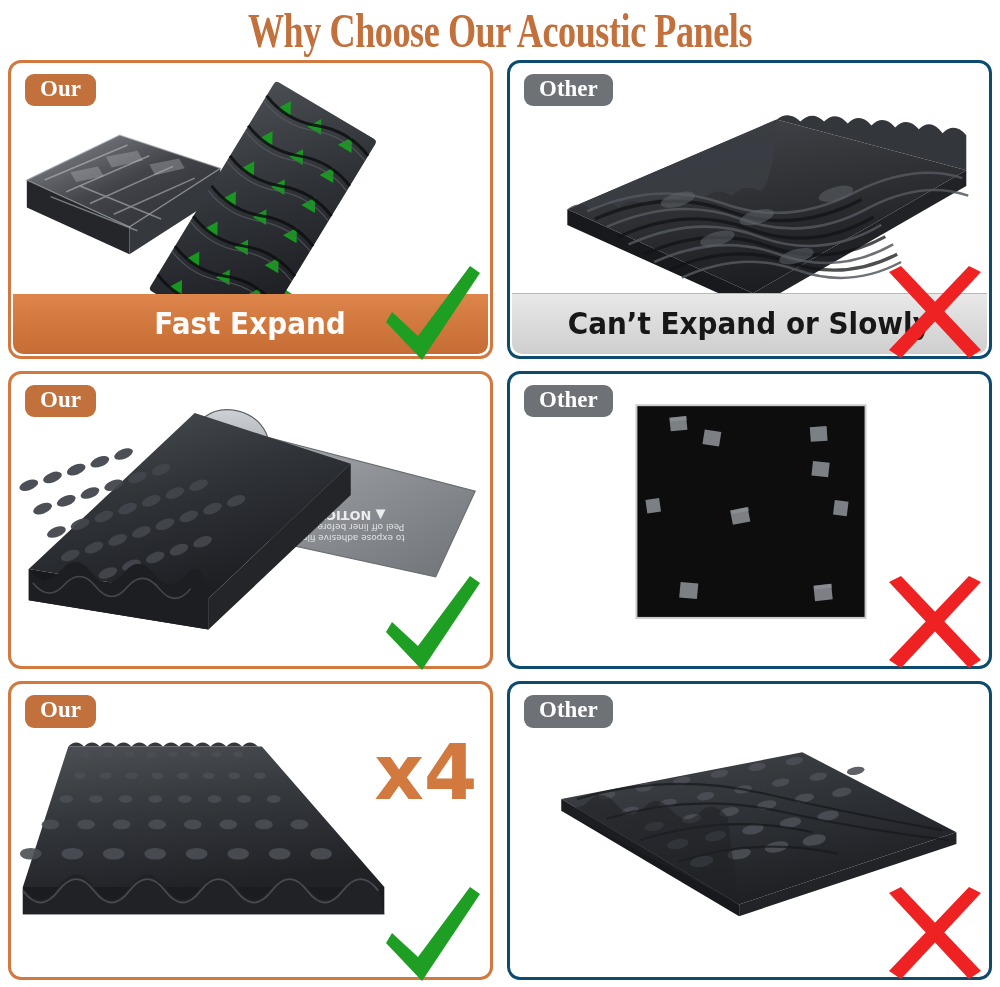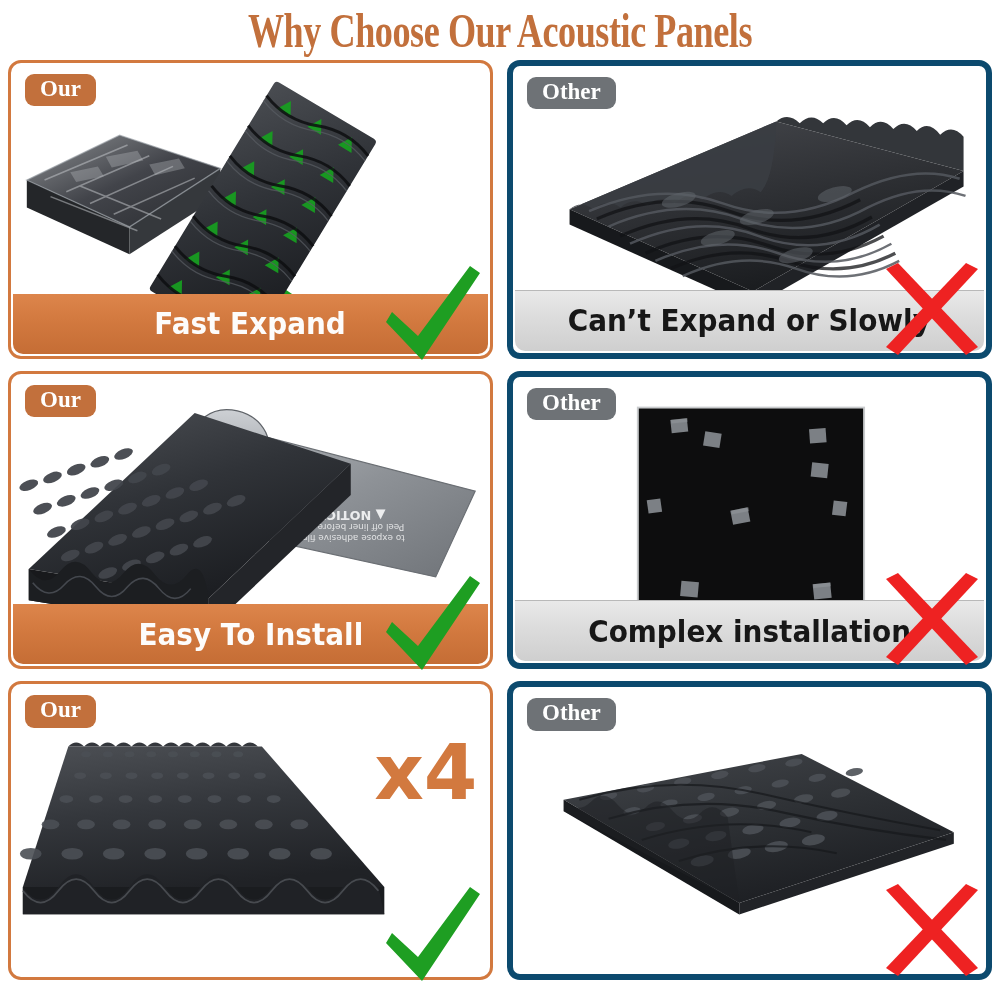--- a/index.html
+++ b/index.html
@@ -36,21 +36,21 @@
   }
 
   .card{
     position:relative;
     background:#fff;
     border-radius:13px;
     box-sizing:border-box;
     overflow:visible;
   }
   .card.our  {border:3px solid #d2793f;}
-  .card.other{border:6px solid #0c4a6e;}
+  .card.other{border:3px solid #0c4a6e;}
 
   .card-inner{
     position:absolute;inset:0;
     border-radius:10px;
     overflow:hidden;
   }
 
   
   .badge{
     position:absolute;left:14px;top:11px;
@@ -365,23 +365,20 @@
               <path d="M18,200 Q34,222 50,202 Q66,182 82,204 Q98,224 114,204 Q130,184 146,206 Q162,226 178,206 Q194,186 200,230 L200,262 L18,232 Z" fill="#1c1e21"></path>
               <g fill="none" stroke="#4f535a" stroke-width="1.6" opacity="0.8">
                 <path d="M22,214 Q38,234 54,216 Q70,198 86,218 Q102,238 118,218 Q134,200 150,220 Q166,240 182,220"></path>
               </g>
             </g>
           </svg>
         </div>
 
         <div class="badge our">Our</div>
 
-        <div class="bar our">
-          <span class="bar-text">Easy To Install</span>
-        </div>
       </div>
 
       <svg class="mark check" viewBox="0 0 106 104">
         <path d="M8,58 L14,48 L40,72 L92,2 L102,9 L44,96 Z" fill="#1e9e22"></path>
       </svg>
     </div>
 
     <div class="card other">
       <div class="card-inner">
         <div class="art">
@@ -403,23 +400,20 @@
                 <rect x="34" y="12" width="17" height="4" transform="rotate(-6 42 14)"></rect>
                 <rect x="96" y="106" width="18" height="4" transform="rotate(-11 105 108)"></rect>
                 <rect x="180" y="184" width="18" height="4" transform="rotate(-6 189 186)"></rect>
               </g>
             </g>
           </svg>
         </div>
 
         <div class="badge other">Other</div>
 
-        <div class="bar other">
-          <span class="bar-text">Complex installation</span>
-        </div>
       </div>
 
       <svg class="mark cross" viewBox="0 0 104 96">
         <path d="M6,6 L18,0 L98,84 L86,92 Z" fill="#ee2222"></path>
         <path d="M98,6 L86,0 L6,84 L18,92 Z" fill="#ee2222"></path>
       </svg>
     </div>
 
     <div class="card our">
       <div class="card-inner">

